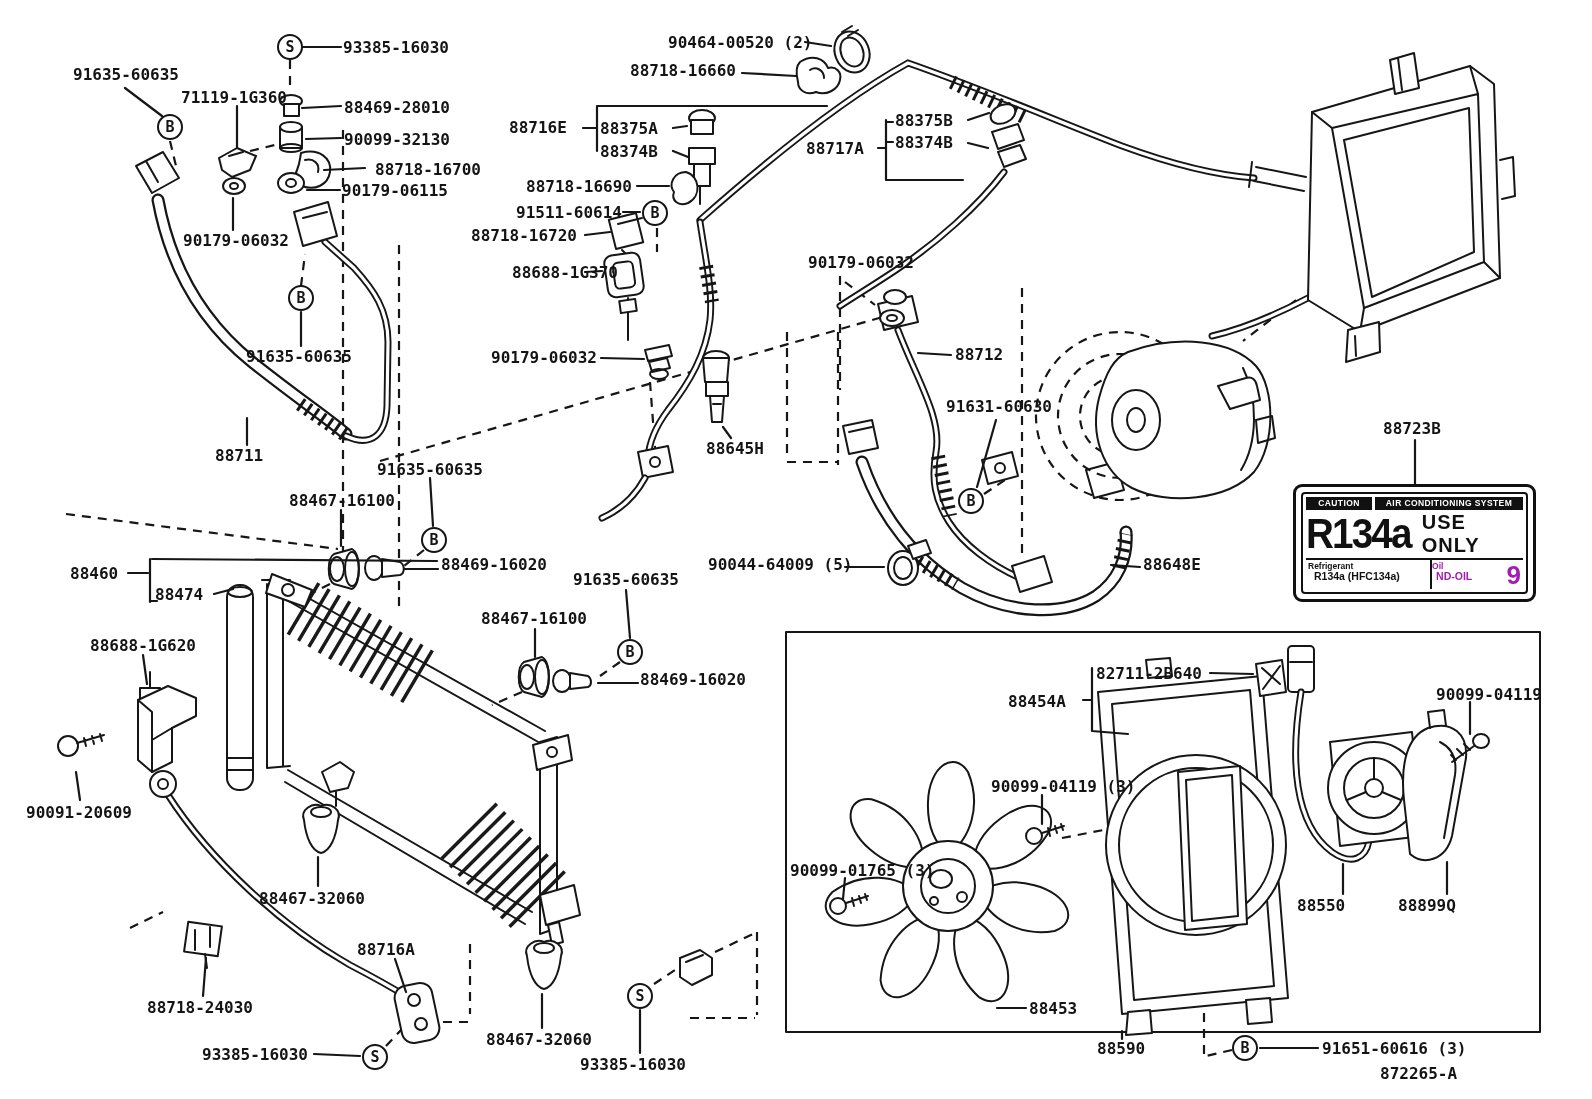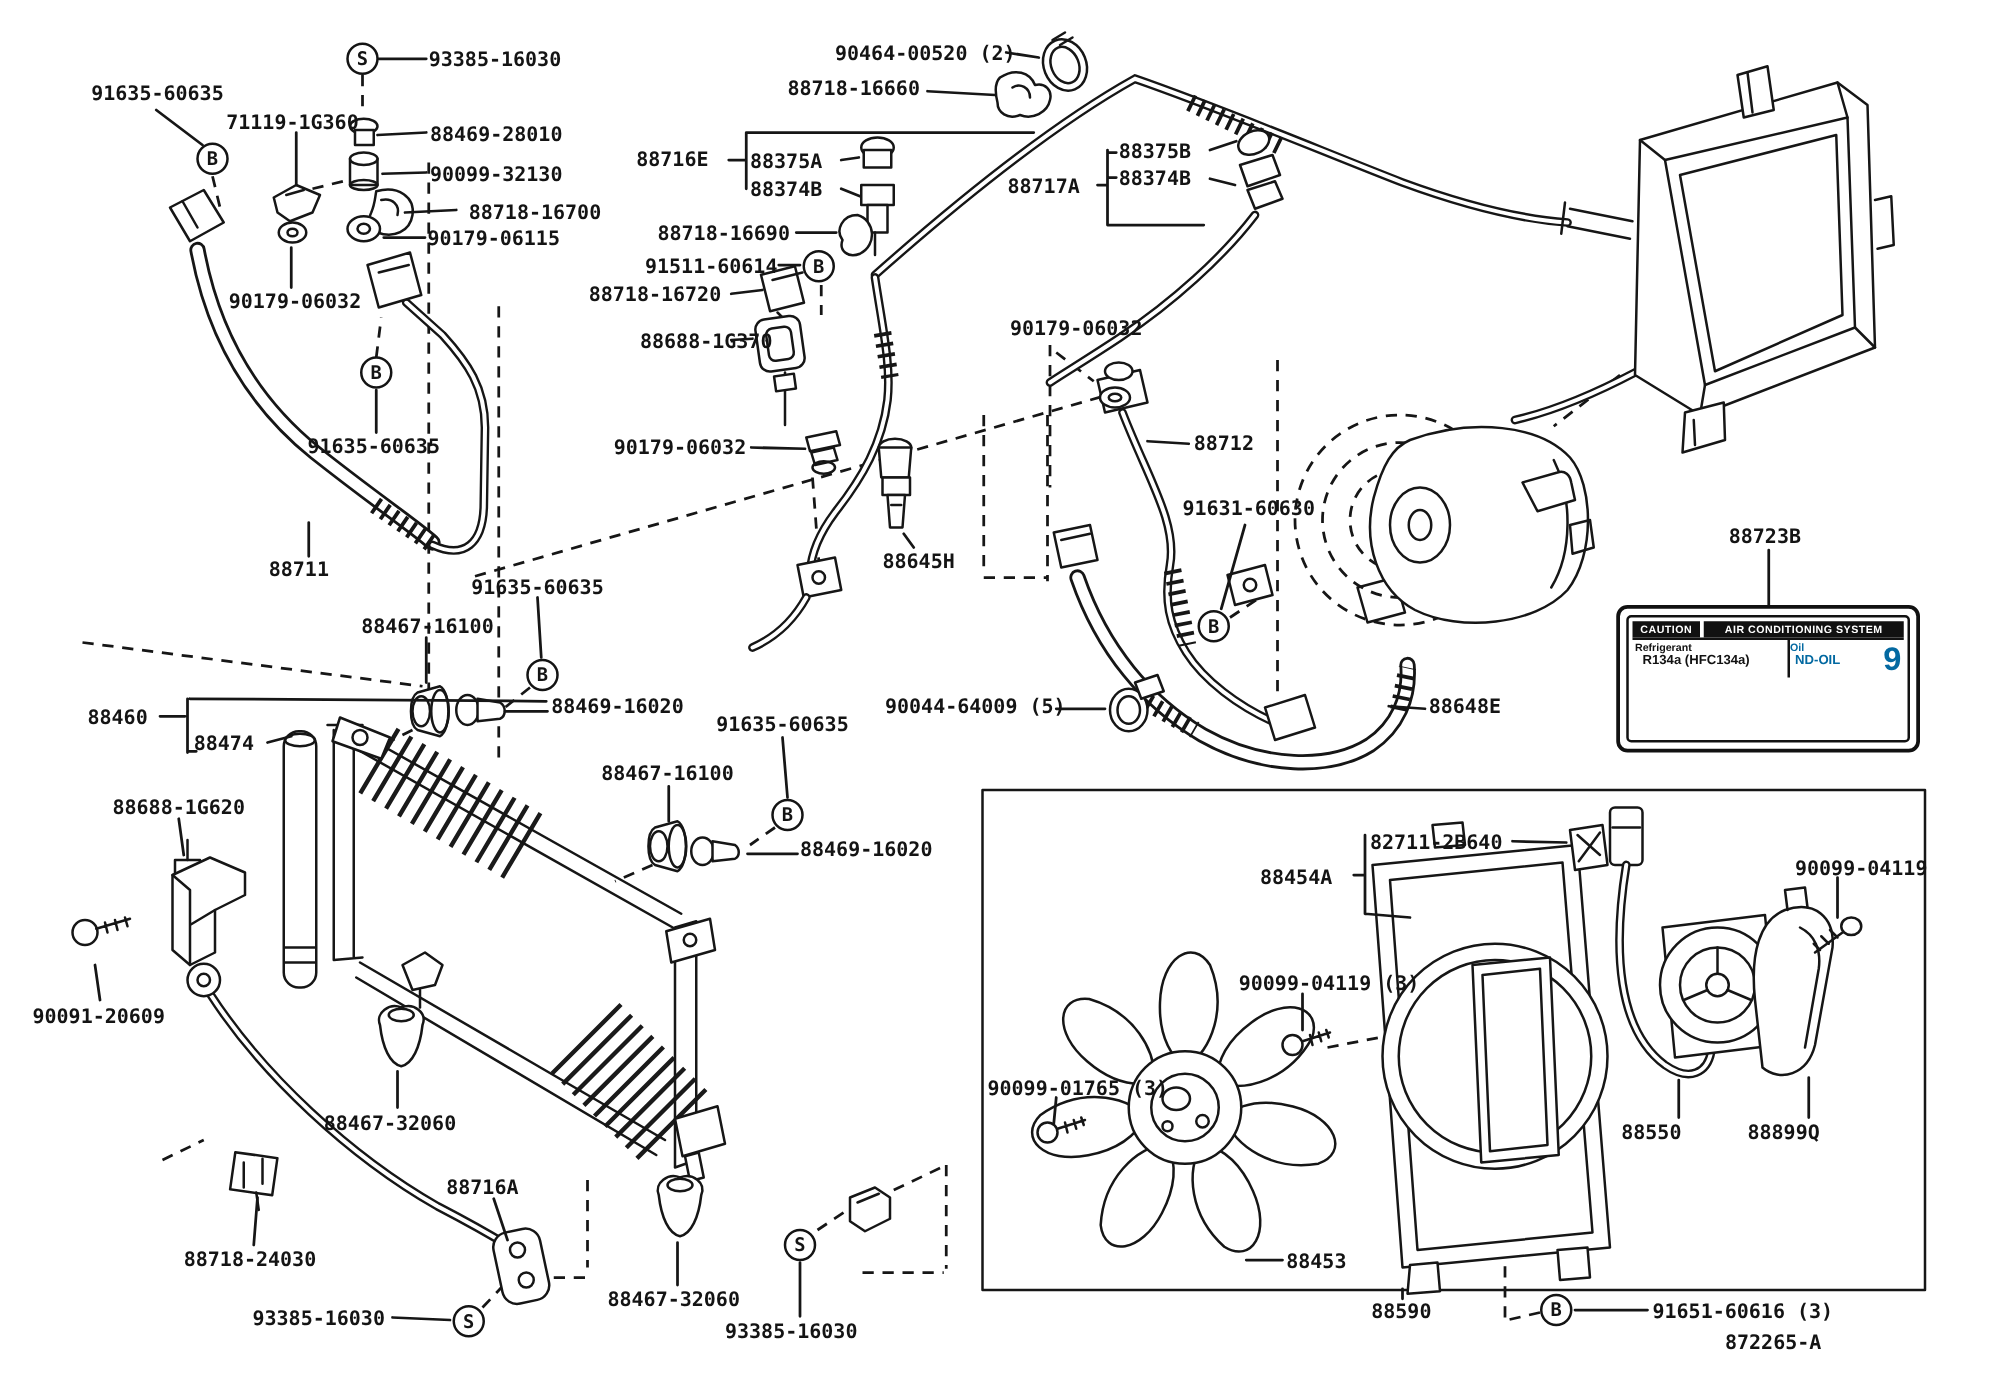--- a/index.html
+++ b/index.html
@@ -24,31 +24,31 @@
           text-align:center;z-index:5;}
   
   #plate{position:absolute;left:1293px;top:484px;width:243px;height:118px;border:3px solid #111;
          border-radius:9px;background:#fff;box-sizing:border-box;z-index:4;}
   #plate .inner{position:absolute;left:5px;top:5px;right:5px;bottom:5px;border:2px solid #111;
          border-radius:4px;display:flex;flex-direction:column;padding:3px;box-sizing:border-box;
          font-family:"Liberation Sans",sans-serif;}
   #plate .hdr{display:flex;gap:3px;height:13px;}
   #plate .hdr span{background:#111;color:#fff;font-weight:bold;font-size:8.5px;line-height:13px;
          text-align:center;letter-spacing:.4px;}
-  #plate .hdr .h1{width:54px;}
+  #plate .hdr .h1{width:66px;}
   #plate .hdr .h2{flex:1;}
   #plate .mid{flex:1;display:flex;align-items:center;}
   #plate .r134{font-weight:bold;font-size:42px;letter-spacing:-2px;transform:scaleX(.92);
          transform-origin:left center;color:#111;}
   #plate .useonly{font-weight:bold;font-size:20px;letter-spacing:1px;color:#111;margin-left:2px;}
   #plate .ftr{border-top:2px solid #111;display:flex;height:30px;}
   #plate .fl{flex:1.35;padding:2px 2px 0 2px;color:#111;}
   #plate .fl .s1{font-size:8.5px;font-weight:bold;line-height:9px;}
   #plate .fl .s2{font-size:10.5px;font-weight:bold;line-height:11px;padding-left:6px;}
-  #plate .fr{flex:1;border-left:2px solid #111;display:flex;padding:2px 2px 0 0;color:#0369a1;}
+  #plate .fr{flex:1;border-left:2px solid #111;display:flex;padding:2px 2px 0 0;color:#a21caf;}
   #plate .fr .oilcol{flex:1;}
   #plate .fr .s1{font-size:8.5px;font-weight:bold;line-height:9px;}
   #plate .fr .s2{font-size:10.5px;font-weight:bold;line-height:11px;padding-left:4px;}
   #plate .fr .nine{font-size:26px;font-weight:bold;line-height:26px;}
 </style>
 </head>
 <body>
 
 <div id="stage">
 
@@ -365,20 +365,24 @@
       <path class="ld" d="M805,42 L831,46 M742,73 L796,76 M583,128 L597,128 M597,106 V151 M597,106 L827,106 M673,128 L687,126 M673,151 L688,157 M878,148 L886,148 M886,120 V180 M886,122 L893,122 M886,142 L893,142 M886,180 L963,180 M968,120 L989,113 M968,143 L988,148 M637,186 L669,186 M623,212 L640,212 M585,235 L610,232 M585,272 L602,271 M601,358 L644,359 M951,355 L918,353 M996,420 L977,487 M731,438 L723,427 M845,567 L884,567 M1140,567 L1111,565 M1415,440 V485"></path>
       <path class="ld" d="M1210,673 L1253,674 M1083,700 L1092,700 M1092,668 V731 M1092,731 L1128,734 M1042,795 V824 M845,878 L843,899 M1470,702 V734 M1343,894 V864 M1447,894 V862 M1026,1008 L997,1008 M1122,1039 V1031 M1318,1048 L1260,1048"></path>
     </g>
   </svg>
 
   <div id="plate">
     <div class="inner">
       <div class="hdr">
         <span class="h1">CAUTION</span>
         <span class="h2">AIR CONDITIONING SYSTEM</span>
+      </div>
+      <div class="mid">
+        <span class="r134">R134a</span>
+        <span class="useonly">USE ONLY</span>
       </div>
       <div class="ftr">
         <div class="fl">
           <div class="s1">Refrigerant</div>
           <div class="s2">R134a (HFC134a)</div>
         </div>
         <div class="fr">
           <div class="oilcol">
             <div class="s1">Oil</div>
             <div class="s2">ND-OIL</div>

